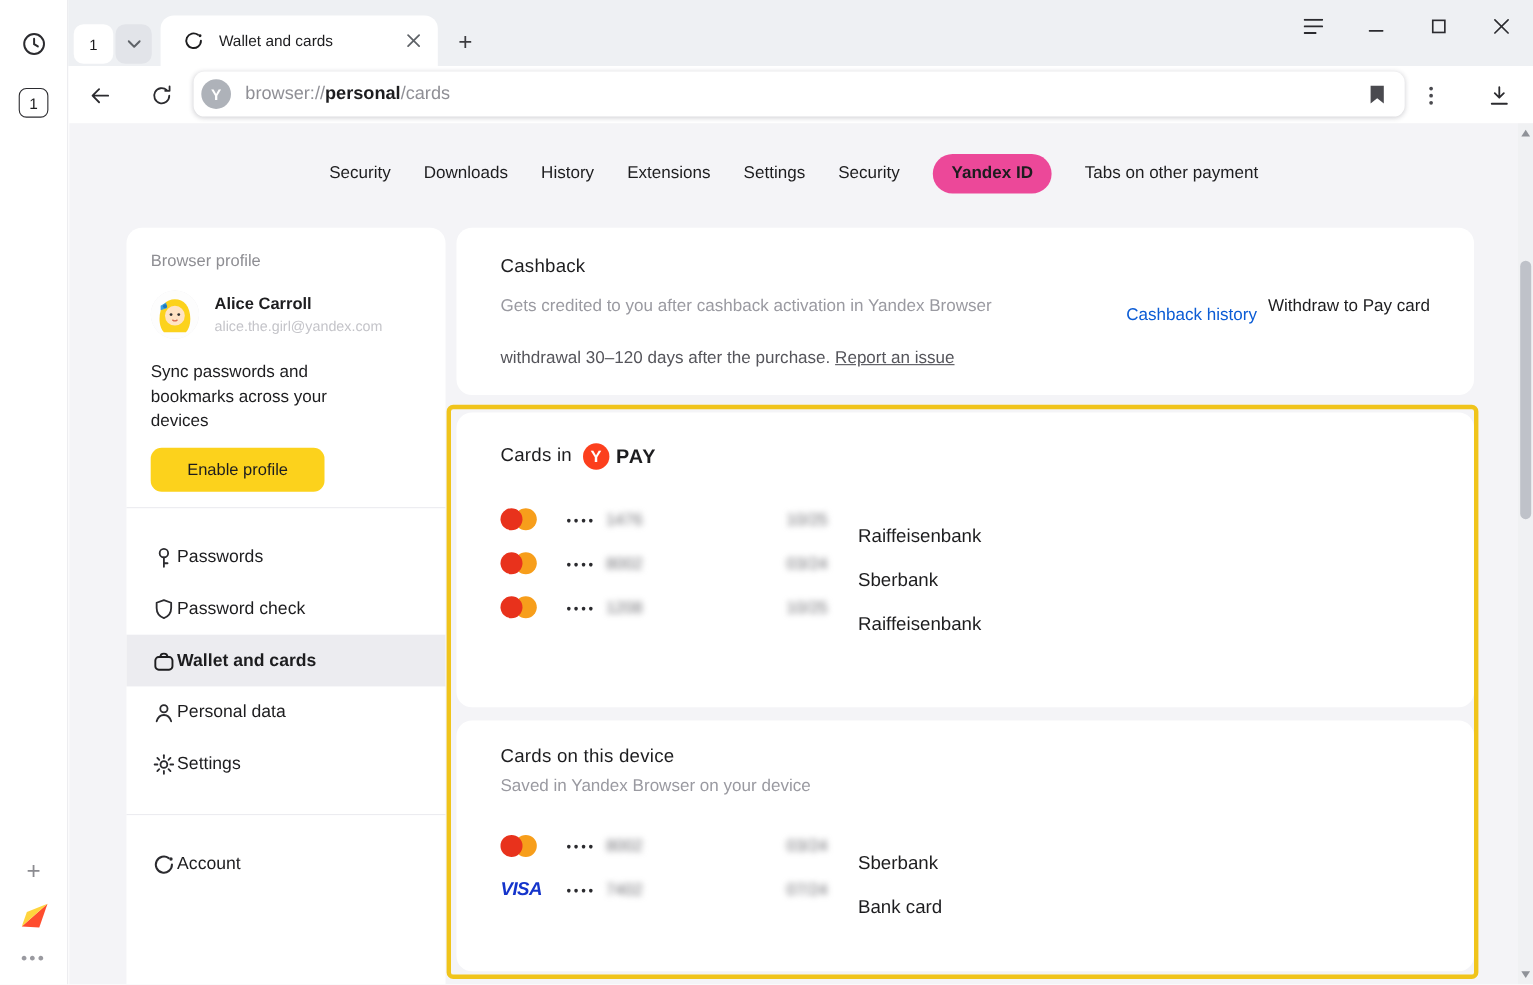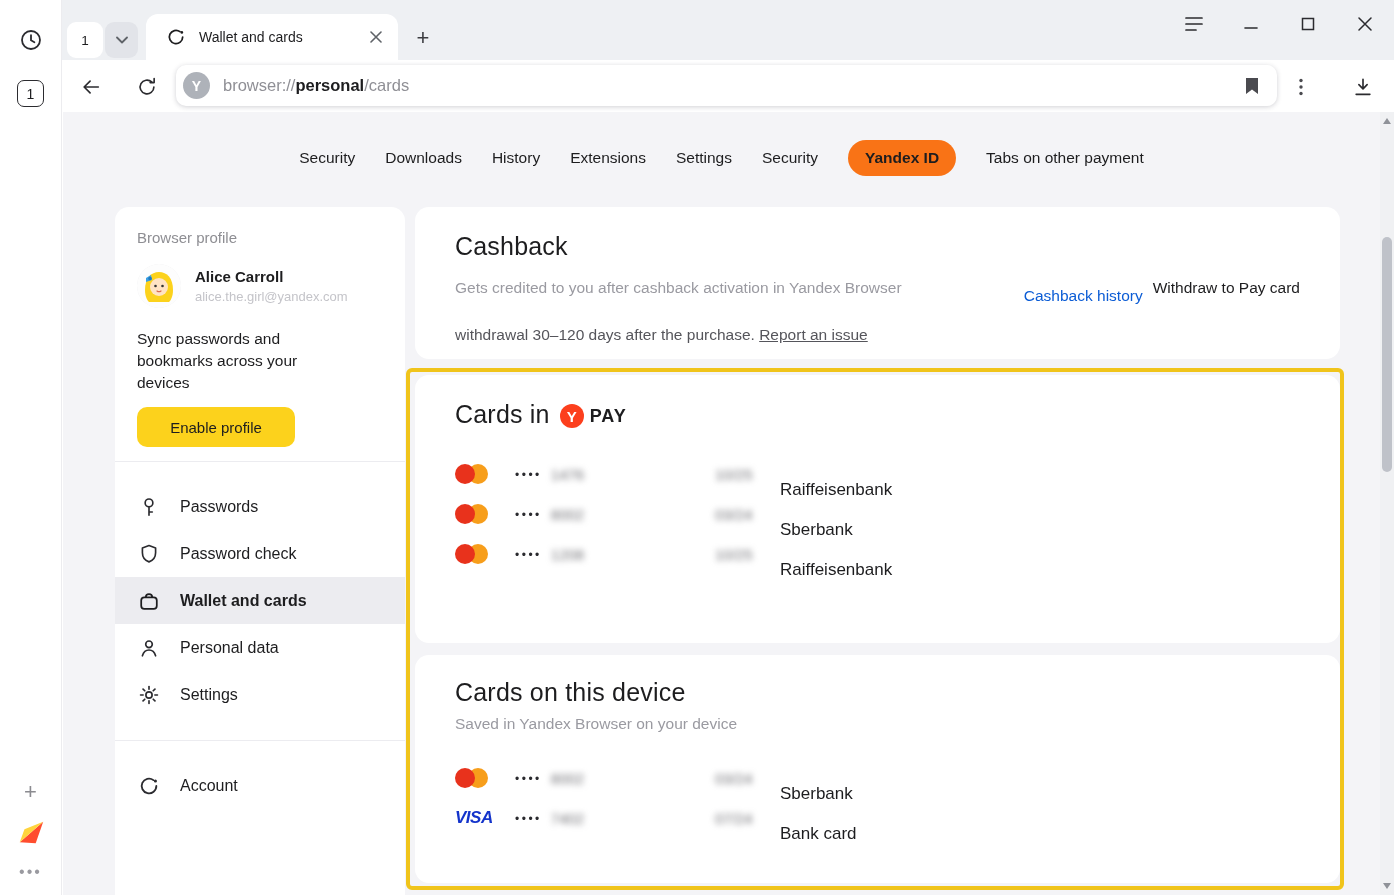--- a/index.html
+++ b/index.html
@@ -46,50 +46,50 @@
   .url-text { flex:1; font-size:16.5px; color:#8f8f95; white-space:nowrap; }
   .url-text b { color:#1d1d1f; font-weight:bold; }
   .bookmark-btn { width:26px; height:26px; display:flex; align-items:center; justify-content:center; cursor:pointer; }
 
   
   .content { position:absolute; left:63px; top:112px; width:1317px; height:783px; background:#f4f4f7; overflow:hidden; }
 
   .top-nav { position:absolute; top:28px; left:0; right:0; display:flex; justify-content:center;
     align-items:center; gap:30px; font-size:15.5px; }
   .nav-item { cursor:pointer; white-space:nowrap; }
-  .nav-pill { background:#f97316; border-radius:18px; padding:9px 17px; font-weight:bold; cursor:pointer; white-space:nowrap; }
+  .nav-pill { background:#ec4899; border-radius:18px; padding:9px 17px; font-weight:bold; cursor:pointer; white-space:nowrap; }
 
   
   .profile-card { position:absolute; left:52px; top:95px; width:290px; height:900px; background:#fff; border-radius:14px; }
   .profile-top { padding:22px 22px 0; }
   .profile-label { font-size:15px; color:#8e8e93; }
   .profile-row { margin-top:18px; display:flex; gap:14px; align-items:center; }
   .avatar { width:44px; height:44px; border-radius:50%; overflow:hidden; background:#f2f2f4; flex:0 0 44px; }
   .p-name { font-size:15px; font-weight:bold; }
   .p-email { font-size:13px; color:#c4c4c9; margin-top:4px; }
   .sync-text { margin-top:20px; font-size:15.5px; line-height:22px; width:178px; }
   .sync-btn { margin-top:13px; width:158px; height:40px; border:none; border-radius:10px;
     background:#fcd21c; font-size:15px; font-family:inherit; color:#1d1d1f; cursor:pointer; }
   .divider { height:1px; background:#ececf0; margin-top:14px; }
   .menu { padding-top:21px; }
-  .menu-item { height:47px; display:flex; align-items:center; gap:19px; padding:0 22px; font-size:16px; cursor:pointer; }
+  .menu-item { height:47px; display:flex; align-items:center; padding:0 22px; font-size:16px; cursor:pointer; }
   .menu-item.active { background:#ececf0; font-weight:bold; }
   .menu-icon { width:24px; height:24px; flex:0 0 24px; display:flex; align-items:center; justify-content:center; }
   .menu2 { padding-top:21px; }
 
   
   .main-card { position:absolute; background:#fff; border-radius:14px; }
   .cashback-card { left:352px; top:95px; width:925px; height:152px; }
   .pay-card { left:352px; top:263px; width:925px; height:268px; }
   .device-card { left:352px; top:543px; width:925px; height:228px; }
   .highlight-box { position:absolute; left:343px; top:256px; width:938px; height:522px;
     border:4px solid #f0c41b; border-radius:6px; pointer-events:none; z-index:4; }
 
   .card-pad { padding:25px 40px 0; }
-  .section-title { font-size:25px; font-weight:500; letter-spacing:.2px; }
+  .section-title { font-size:17px; font-weight:500; letter-spacing:.2px; }
   .title-row { display:flex; align-items:center; gap:10px; }
   .pay-logo { display:flex; align-items:center; gap:6px; margin-top:3px; }
   .pay-circle { width:24px; height:24px; border-radius:50%; background:#fc3f1d; color:#fff;
     font-weight:bold; font-size:15px; display:flex; align-items:center; justify-content:center; }
   .pay-word { font-weight:bold; font-size:18px; letter-spacing:1px; }
   .desc-row { display:flex; align-items:center; margin-top:10px; font-size:15.5px; }
   .desc { color:#9a9aa1; flex:1; padding-right:10px; }
   .link { color:#0b5cd5; margin-left:26px; cursor:pointer; white-space:nowrap;margin-top:16px; }
   .link-dark { color:#1d1d1f; margin-left:10px; cursor:pointer; white-space:nowrap; }
   .note-row { margin-top:21px; font-size:15.5px; color:#55555b; }

